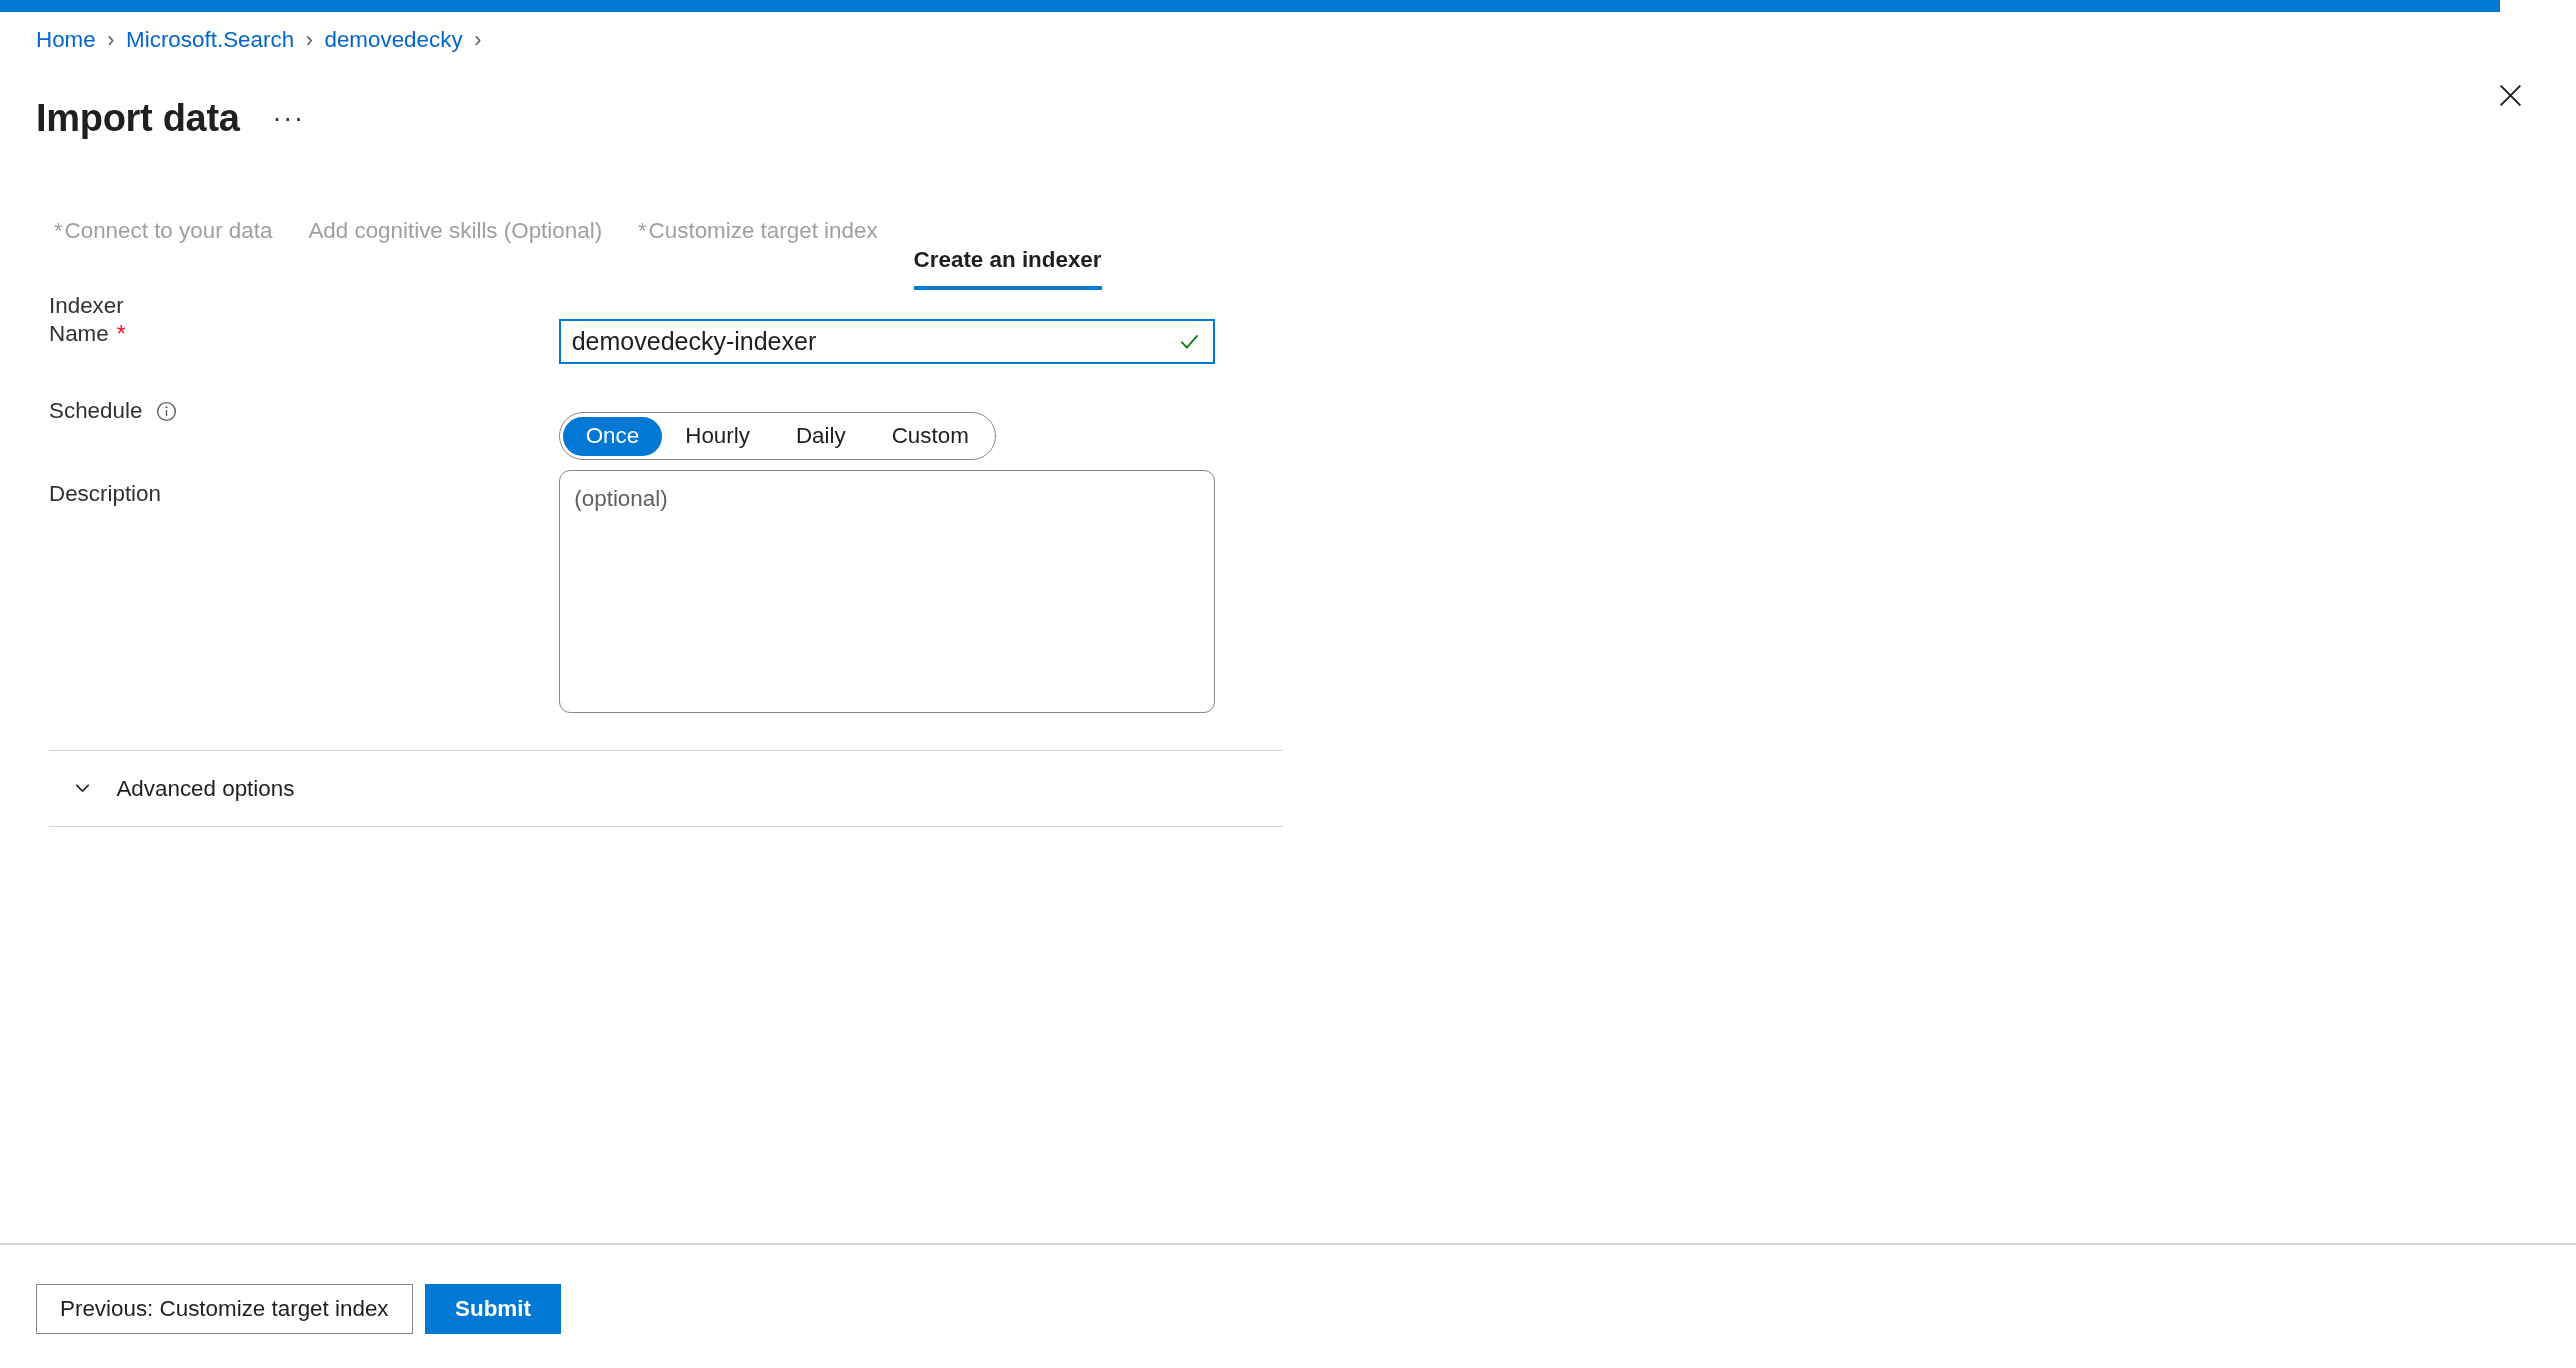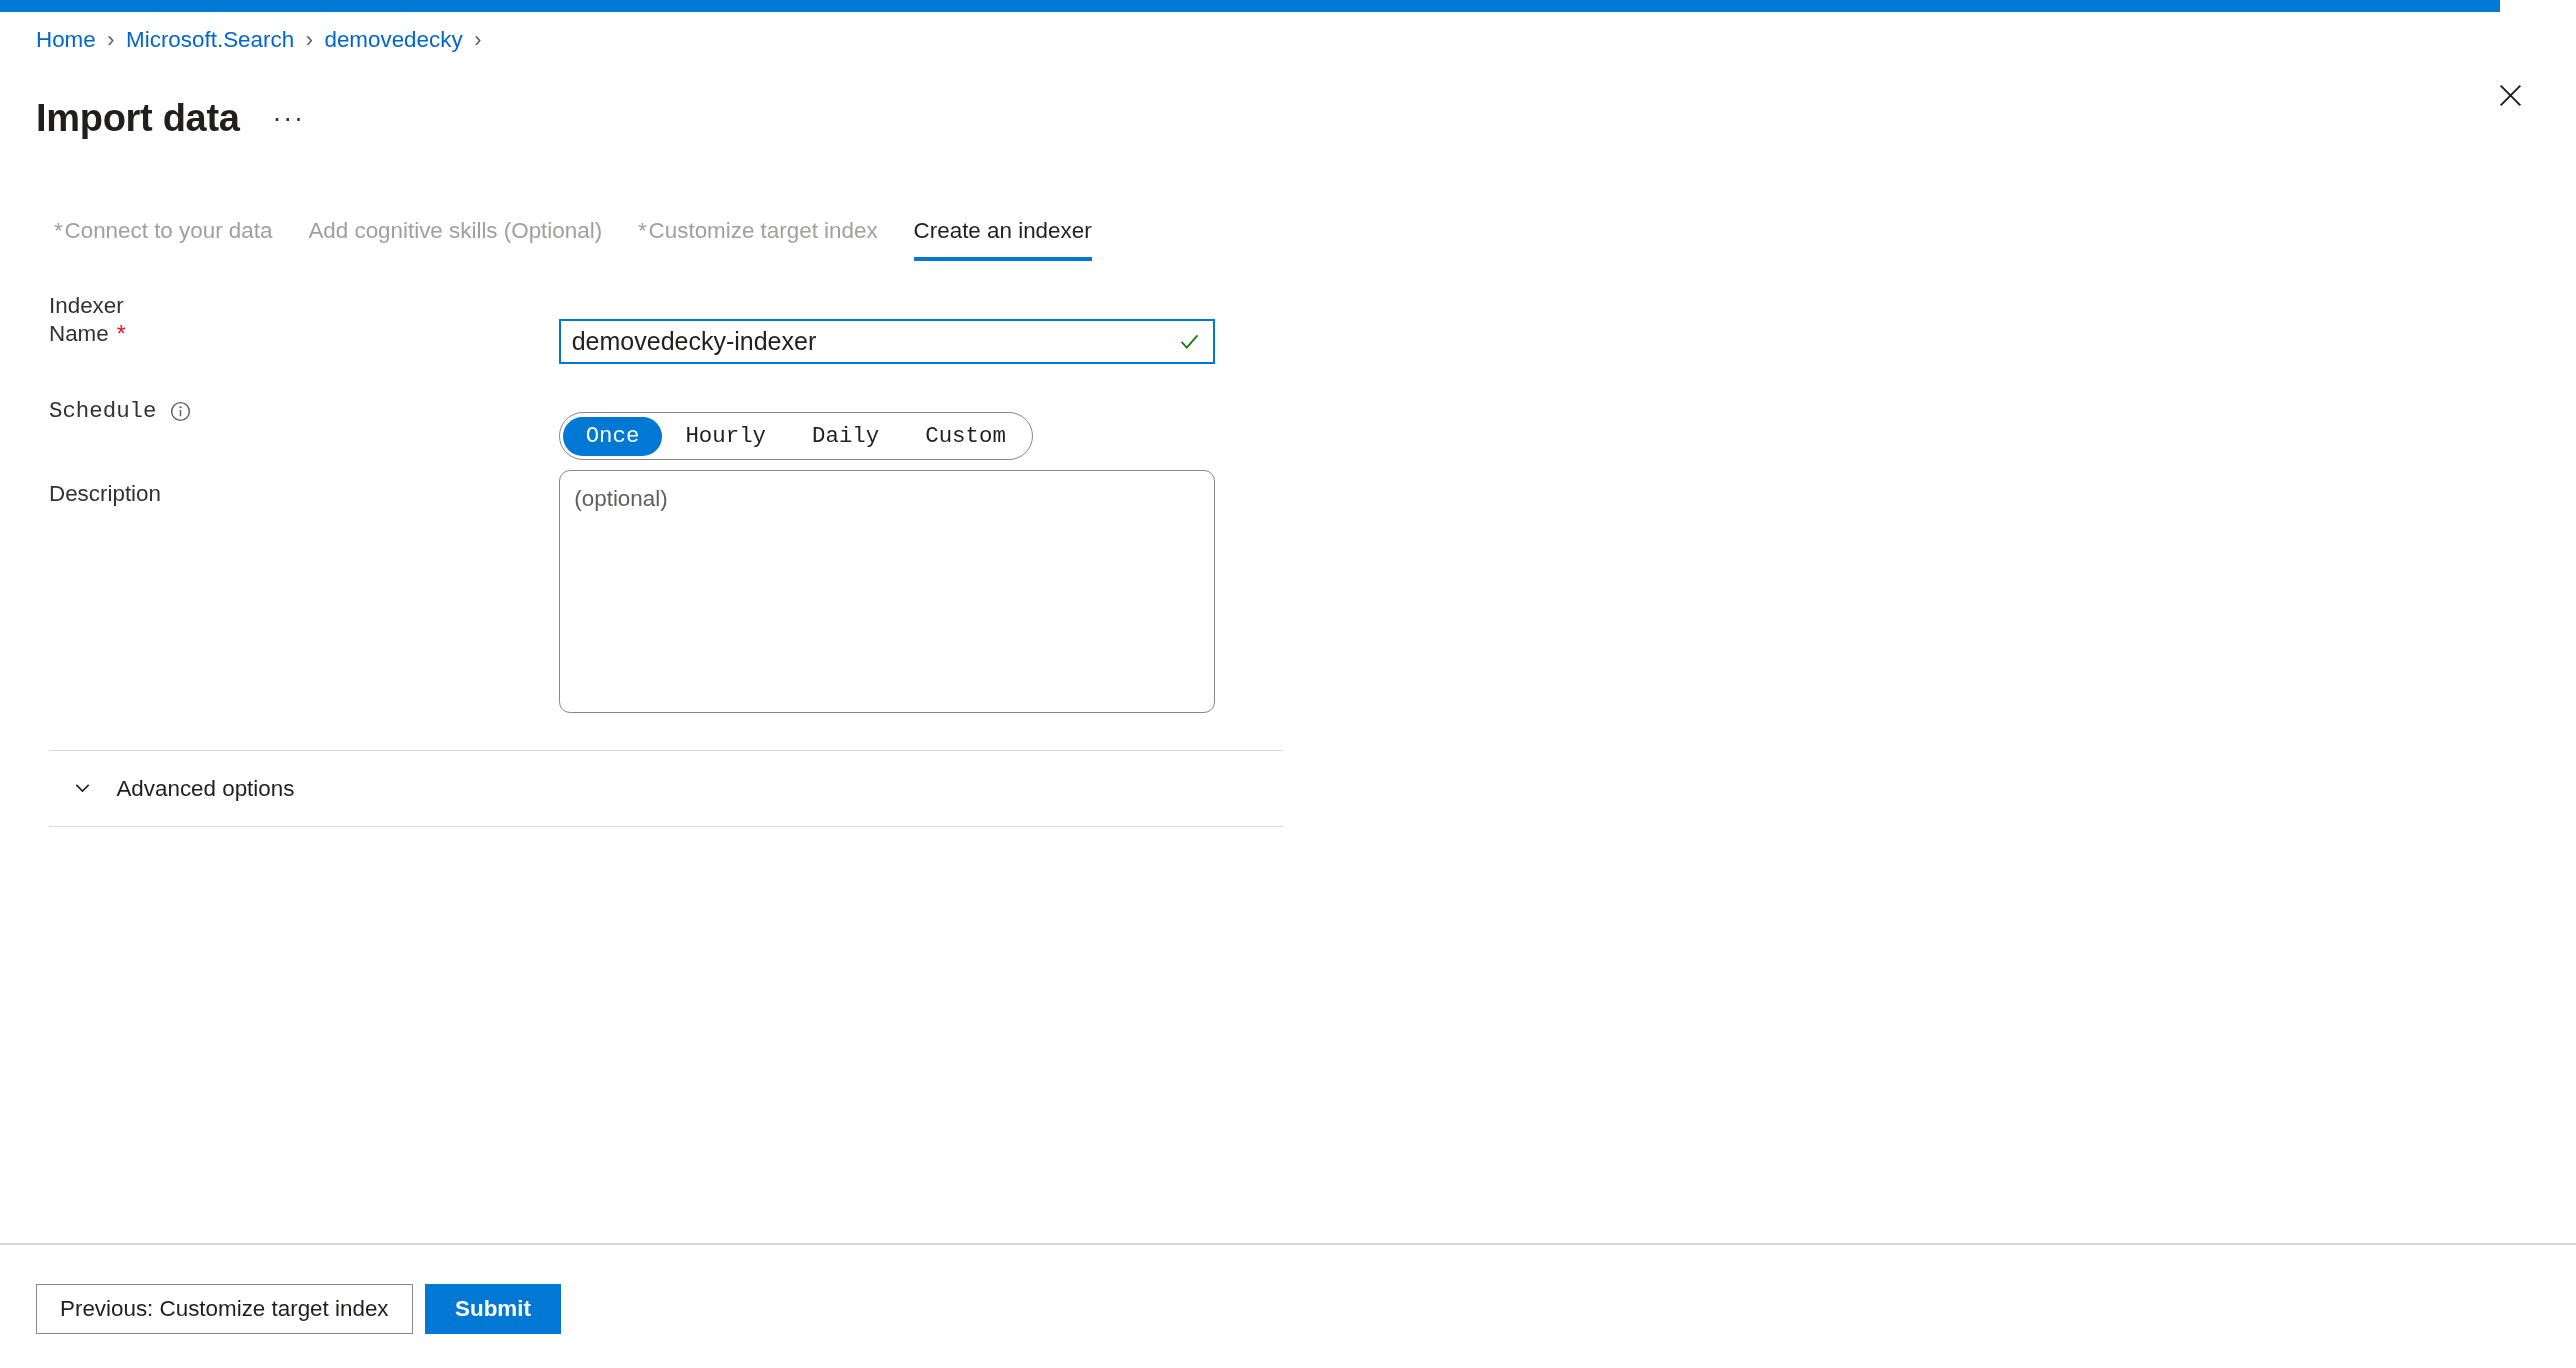--- a/index.html
+++ b/index.html
@@ -120,21 +120,22 @@
     cursor: pointer;
     white-space: nowrap;
     background: transparent;
     border: none;
     font-family: inherit;
     line-height: 29px;
   }
   .tab .req { margin-right: 1.8px; }
   .tab.active {
     color: #201f1e;
-    font-weight: 400;
+    font-weight: 700;
+    margin-top: 29px;
   }
   .tab.active::after {
     content: "";
     position: absolute;
     left: 18px;
     right: 18px;
     bottom: 0;
     height: 4.5px;
     background: #0078d4;
   }
@@ -199,21 +200,21 @@
     font-family: inherit;
     font-size: 25px;
     color: #201f1e;
     background: transparent;
     padding: 0;
     min-width: 0;
   }
   .check-icon { flex: 0 0 auto; display: flex; align-items: center; }
 
   
-  .row-sched { top: 105px; height: 55px; font-family: Liberation Mono, monospace; }
+  .row-sched { top: 105px; height: 55px; }
   .pill-group {
     position: absolute;
     left: 559px;
     top: 16px;
     height: 48px;
     border: 1.8px solid #8a8886;
     border-radius: 24px;
     display: flex;
     align-items: center;
     padding: 2.7px;

